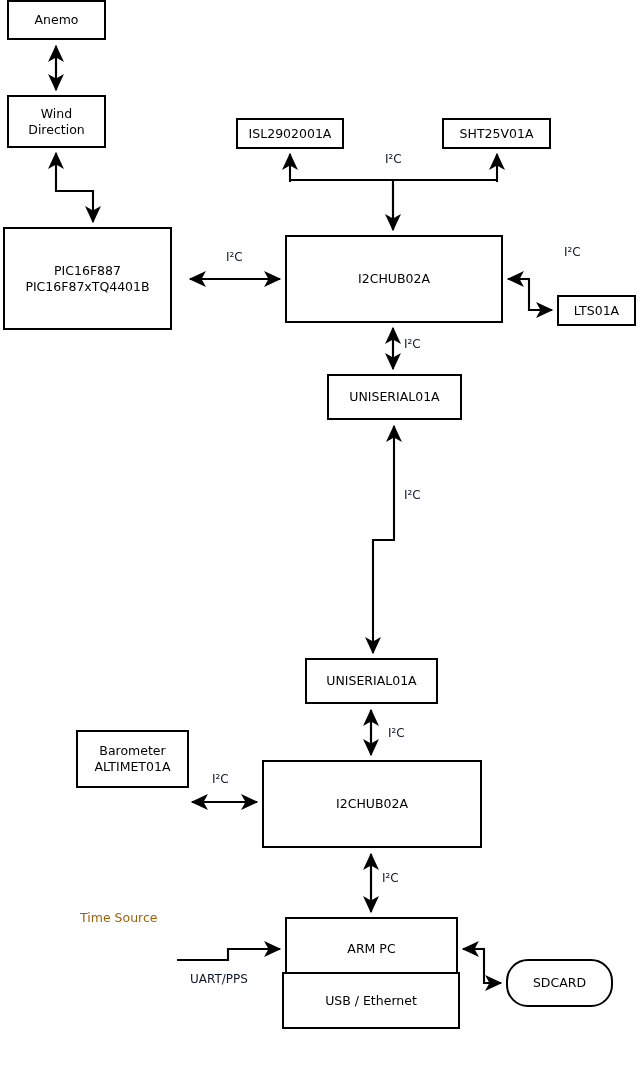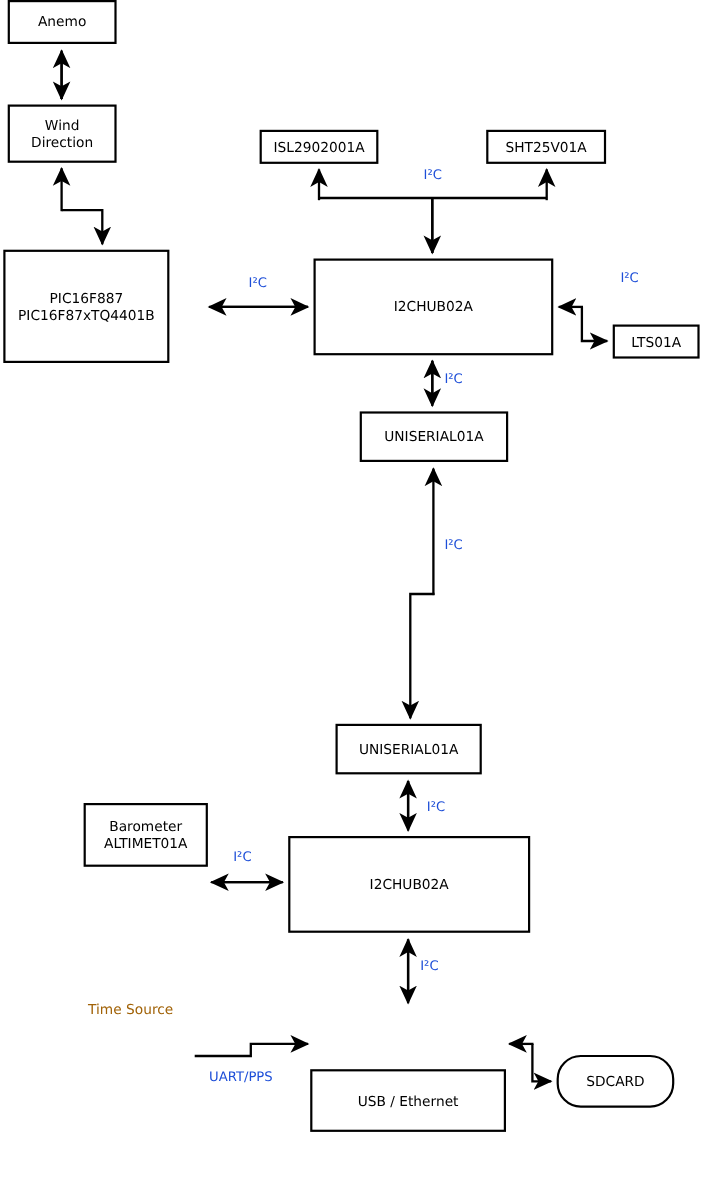--- a/index.html
+++ b/index.html
@@ -34,21 +34,21 @@
     text-align: center;
     font-size: 12.5px;
     color: #000000;
     line-height: 1.28;
     z-index: 2;
   }
   .node .lbl { display: block; white-space: pre-line; }
   .edge-label {
     position: absolute;
     font-size: 12px;
-    color: #1d4ed8;
+    color: #0f172a;
     white-space: nowrap;
     z-index: 3;
     background: transparent;
   }
   .free-label {
     position: absolute;
     font-size: 12.5px;
     color: #a16207;
     white-space: nowrap;
     z-index: 3;
@@ -112,21 +112,21 @@
 
   <div class="node" style="left:7px; top:0px; width:99px; height:40px;">
     <span class="lbl">Anemo</span>
   </div>
 
   <div class="node" style="left:7px; top:95px; width:99px; height:53px;">
     <span class="lbl">Wind
 Direction</span>
   </div>
 
-  <div class="node" style="left:3px; top:227px; width:151px; height:103px;">
+  <div class="node" style="left:3px; top:227px; width:169px; height:103px;">
     <span class="lbl">PIC16F887
 PIC16F87xTQ4401B</span>
   </div>
 
   <div class="node" style="left:236px; top:118px; width:108px; height:31px;">
     <span class="lbl">ISL2902001A</span>
   </div>
 
   <div class="node" style="left:442px; top:118px; width:109px; height:31px;">
     <span class="lbl">SHT25V01A</span>
@@ -151,20 +151,23 @@
   <div class="node" style="left:262px; top:760px; width:220px; height:88px;">
     <span class="lbl">I2CHUB02A</span>
   </div>
 
   <div class="node" style="left:76px; top:730px; width:113px; height:58px;">
     <span class="lbl">Barometer
 ALTIMET01A</span>
   </div>
 
 
+  <div class="node" style="left:285px; top:917px; width:173px; height:64px;">
+    <span class="lbl">ARM PC</span>
+  </div>
 
   <div class="node" style="left:506px; top:959px; width:107px; height:48px;border-radius:22px;">
     <span class="lbl">SDCARD</span>
   </div>
 
   <div class="node" style="left:282px; top:972px; width:178px; height:57px;">
     <span class="lbl">USB / Ethernet</span>
   </div>
 
   <div class="edge-label" style="left:226px; top:250px;">I²C</div>

